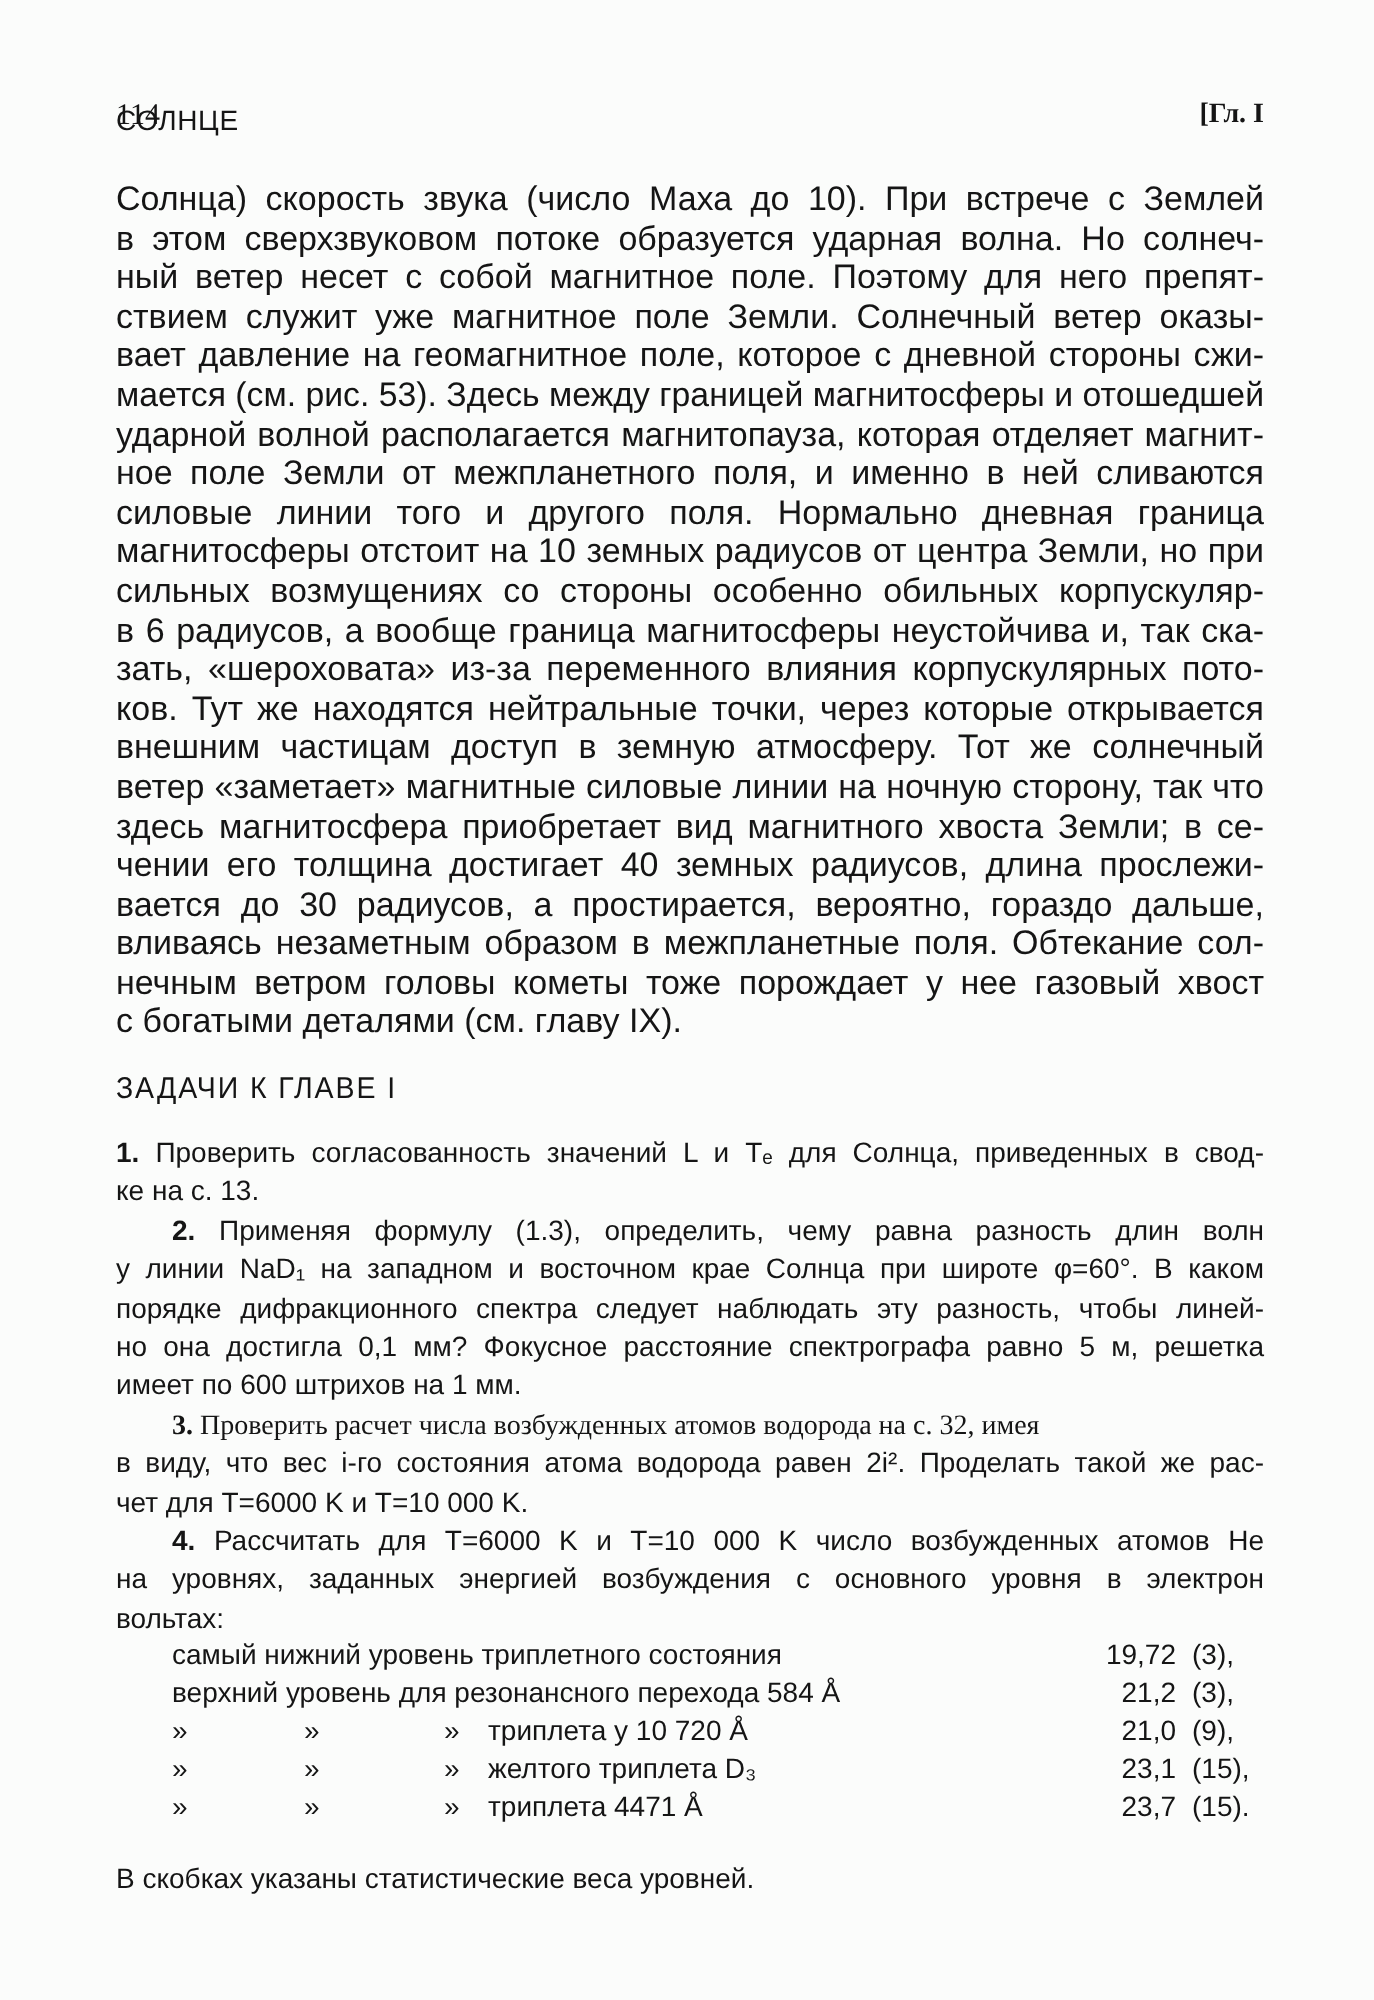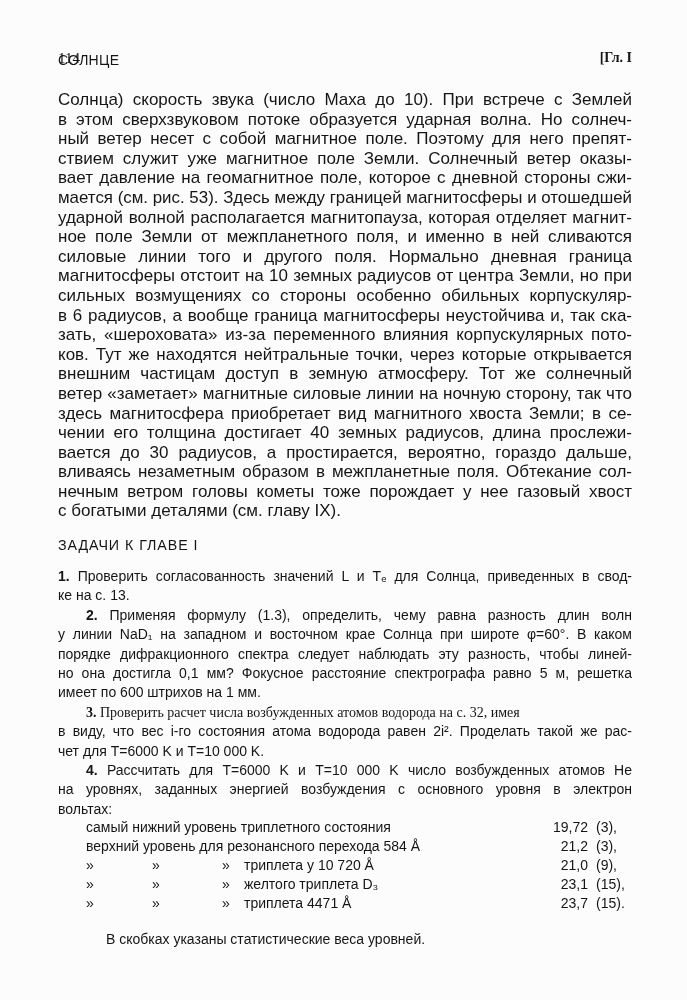--- a/index.html
+++ b/index.html
@@ -48,21 +48,20 @@
   .lvl-row .q1 { position: absolute; left: 0; }
   .lvl-row .q2 { position: absolute; left: 66px; }
   .lvl-row .q3 { position: absolute; left: 136px; }
   .lvl-row .d2 { position: absolute; left: 158px; }
   .lvl-row .energy { position: absolute; right: 44px; text-align: center; }
   .lvl-row .weight { position: absolute; left: 510px; }
   .footnote {
     position: absolute; top: 931px; left: 0;
     font-family: "Liberation Sans", "DejaVu Sans", sans-serif;
     font-size: 14px;
-    margin-left: 48px;
   }
 </style>
 </head>
 <body>
 
 <div class="page">
   <div class="header">
     <span class="num">114</span>
     <span class="title">СОЛНЦЕ</span>
     <span class="chap">[Гл. I</span>

